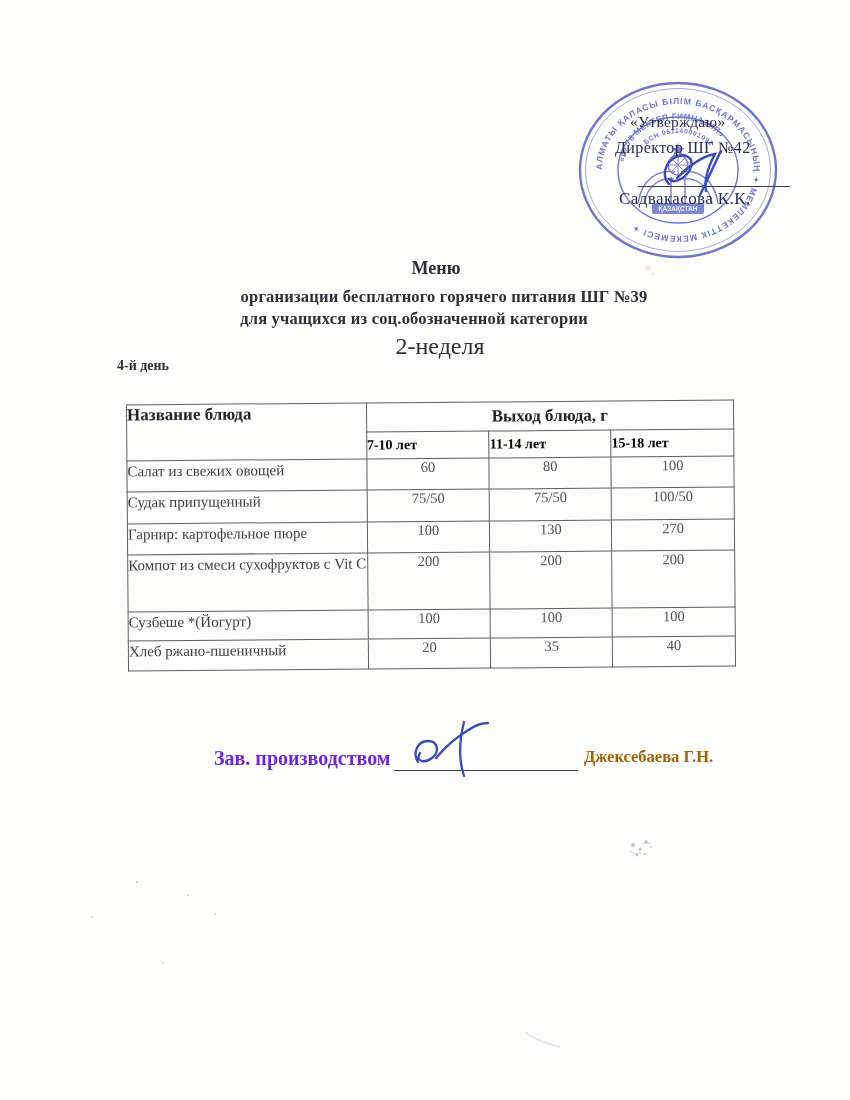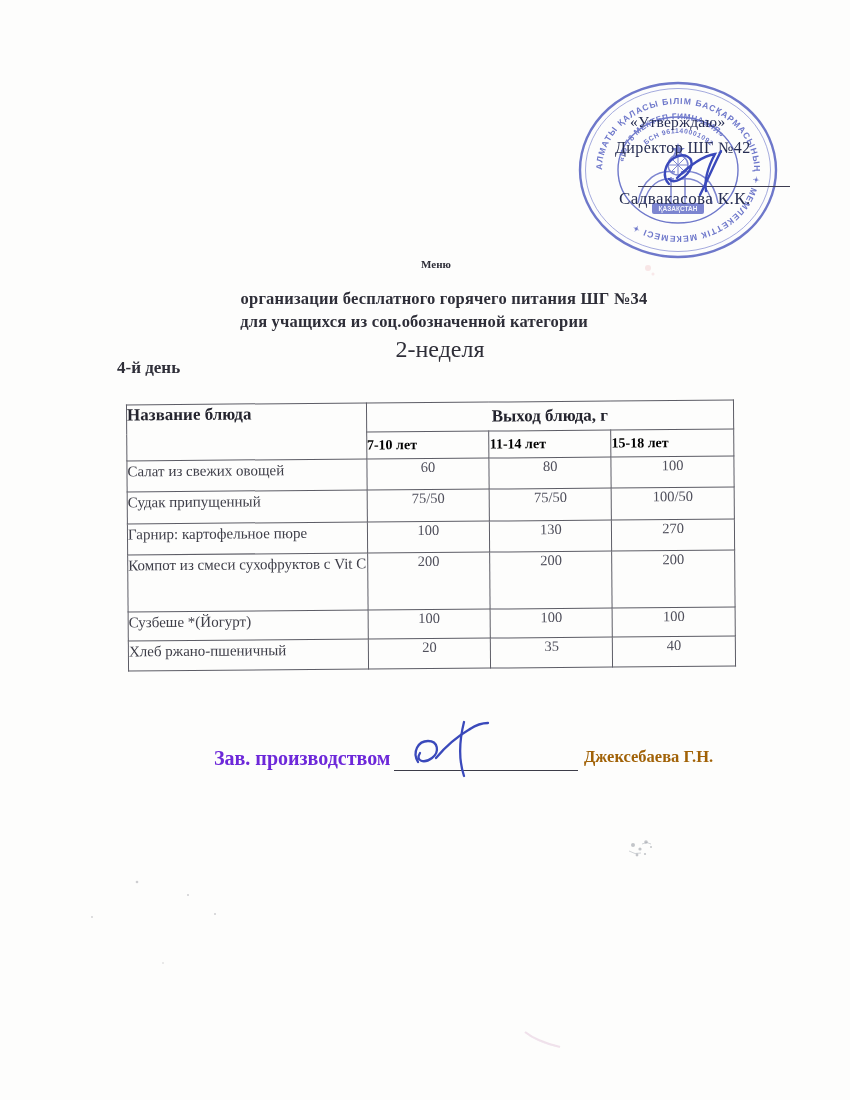--- a/index.html
+++ b/index.html
@@ -12,25 +12,25 @@
   
   .stamp{position:absolute;left:575px;top:77px;width:206px;height:186px;opacity:.85;}
   .approval{position:absolute;z-index:3;font-weight:normal;color:#262d52;}
   .approve-line{left:630px;top:113px;font-size:15.5px;letter-spacing:.3px;}
   .director-line{left:615px;top:139px;font-size:16px;letter-spacing:.4px;}
   .director-name{left:619px;top:189px;font-size:17px;letter-spacing:.4px;}
   .dir-underline{position:absolute;left:638px;top:186px;width:152px;border-top:1.7px solid #3c3c50;z-index:2;}
   .dir-sign{position:absolute;left:653px;top:148px;width:92px;height:50px;z-index:4;}
   
   .title-block{position:absolute;left:125px;top:258px;width:610px;text-align:center;line-height:1.22;}
-  .t1{font-size:11px;font-weight:bold;transform:translateX(6px);margin-bottom:18px;}
+  .t1{font-size:18px;font-weight:bold;transform:translateX(6px);margin-bottom:7px;}
   .t2{font-size:16.5px;font-weight:bold;transform:translateX(14px);margin-bottom:2px;letter-spacing:.2px;}
   .t3{font-size:16.5px;font-weight:bold;transform:translateX(-16px);margin-bottom:3px;letter-spacing:.2px;}
   .t4{font-size:24px;font-weight:normal;transform:translateX(10px);margin-top:2px;}
-  .day-label{position:absolute;left:117px;top:358px;font-size:17px;font-weight:bold;}
+  .day-label{position:absolute;left:117px;top:358px;font-size:14px;font-weight:bold;}
   
   .tbl-wrap{position:absolute;left:127px;top:402px;transform:rotate(-0.45deg);transform-origin:center center;}
   table.menu{border-collapse:collapse;width:608px;table-layout:fixed;}
   table.menu th,table.menu td{border:1px solid #5d5d66;padding:0;}
   th.c-dish{width:238px;text-align:left;padding-left:9px;font-size:17px;color:#24242e;vertical-align:top;padding-top:7px;}
   th.c-group{text-align:center;font-size:17px;color:#24242e;height:28px;vertical-align:middle;padding-right:36px;}
   th.c-age{text-align:left;padding-left:9px;font-size:14px;color:#000000;height:26px;vertical-align:middle;}
   td.dish{font-size:15px;color:#3e3e48;text-align:left;padding:5px 6px 2px 9px;vertical-align:top;line-height:1.35;}
   td.num{font-size:14.5px;color:#50505c;text-align:center;vertical-align:top;padding-top:5px;}
   tr.h30 td{height:30px;} tr.h31 td{height:31px;} tr.h56 td{height:56px;}
@@ -97,21 +97,21 @@
       <path d="M 16,36 C 9,29 11,16 21,10 C 31,4 41,9 38,19 C 35,29 21,37 16,31"></path>
       <path d="M 24,30 C 36,18 50,8 62,6 C 55,19 51,31 53,43"></path>
       <path d="M 68,3 C 61,17 54,33 47,47"></path>
     </g>
   </svg>
   <div class="dir-underline"></div>
   <div class="approval director-name pos">Садвакасова К.К.</div>
 
   <div class="title-block">
     <div class="t1">Меню</div>
-    <div class="t2">организации бесплатного горячего питания ШГ №34</div>
+    <div class="t2">организации бесплатного горячего питания ШГ №39</div>
     <div class="t3">для учащихся из соц.обозначенной категории</div>
     <div class="t4">2-неделя</div>
   </div>
   <div class="day-label">4-й день</div>
 
   <div class="tbl-wrap">
     <table class="menu">
       <colgroup>
           <col style="width:238px">
           <col style="width:122px">

